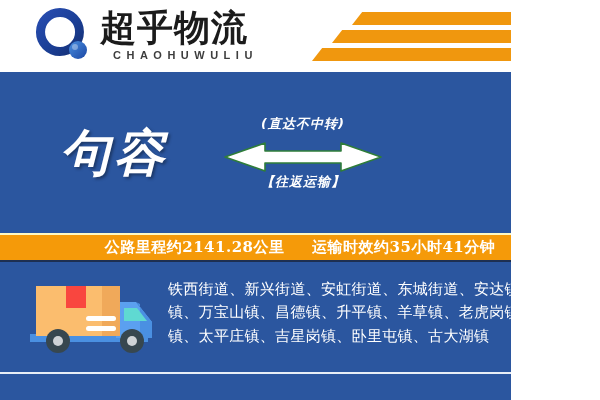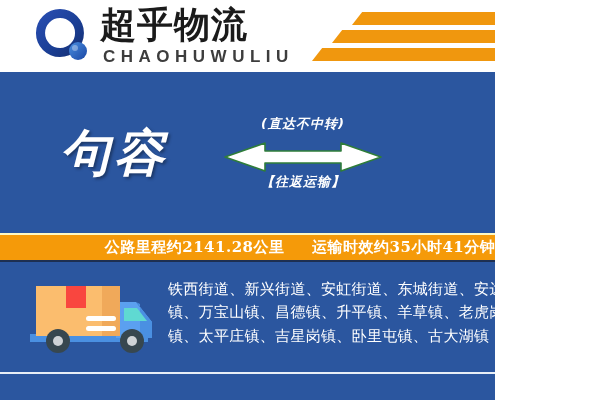--- a/index.html
+++ b/index.html
@@ -9,20 +9,21 @@
   }
   body {
     font-family: "Liberation Sans", sans-serif;
   }
   #poster {
     position: relative;
     width: 495px;
     height: 400px;
     overflow: hidden;
     background: #ec4899;
+    padding-left: 16px;
   }
 
   
   .header {
     position: absolute;
     left: 0; top: 0;
     width: 600px;
     height: 72px;
     background: #ffffff;
     overflow: hidden;
@@ -52,26 +53,26 @@
     font-family: "DejaVu Sans", sans-serif;
     font-size: 36px;
     font-weight: bold;
     color: #1b1b1b;
     line-height: 1.05;
     letter-spacing: 1px;
     white-space: nowrap;
   }
   .logo-en {
     font-family: "Liberation Sans", sans-serif;
-    font-size: 17px;
+    font-size: 11px;
     font-weight: bold;
     color: #3d3d3d;
     letter-spacing: 5.5px;
     margin-top: 3px;
-    margin-left: 3px;
+    margin-left: 13px;
     white-space: nowrap;
   }
 
   .stripes {
     position: absolute;
     right: 0;
     top: 0;
     width: 290px;
     height: 72px;
   }

